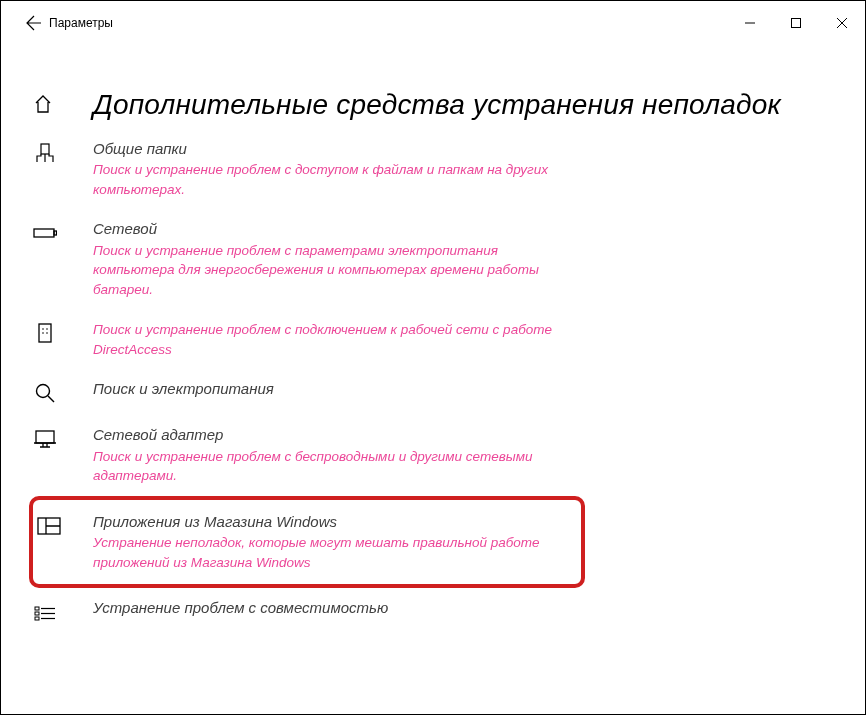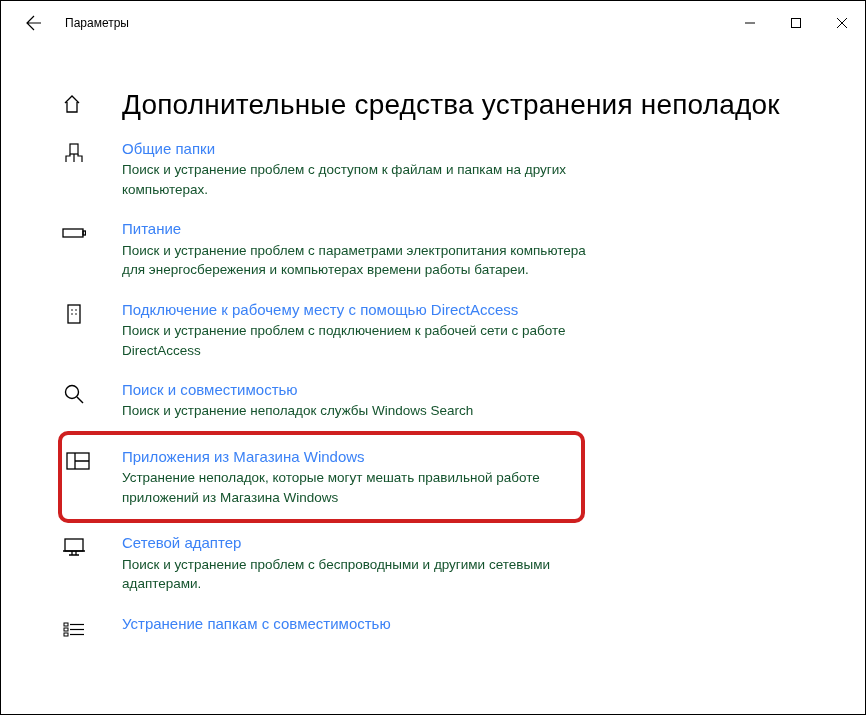--- a/index.html
+++ b/index.html
@@ -26,35 +26,35 @@
       width: 30px;
       height: 30px;
       display: flex;
       align-items: center;
       justify-content: center;
       cursor: default;
     }
     .app-title {
       font-size: 12px;
       color: #000;
-      margin-left: 16px;
     }
     .win-controls {
       margin-left: auto;
       display: flex;
     }
     .win-btn {
       width: 46px;
       height: 32px;
       display: flex;
       align-items: center;
       justify-content: center;
     }
     .content {
-      padding: 0 40px 0 61px;
+      padding: 0 40px 0 32px;
+      font-style: italic;
     }
     .header-row {
       display: flex;
       align-items: center;
       margin-top: 44px;
       margin-bottom: 8px;
     }
     .home-icon {
       width: 22px;
       height: 22px;
@@ -98,26 +98,26 @@
     .item.highlighted .item-icon {
       margin-left: 4px;
       margin-right: 32px;
     }
     .item-text {
       flex: 0 1 auto;
       max-width: 490px;
     }
     .item-title {
       font-size: 15px;
-      color: #3b82f6;
+      color: #404040;
       line-height: 1.35;
     }
     .item-desc {
       font-size: 13.5px;
-      color: #14532d;
+      color: #ec4899;
       line-height: 1.45;
       margin-top: 1px;
     }
   </style>
 </head>
 <body>
 
 <div class="titlebar">
   <div class="back-btn">
     <svg width="16" height="16" viewBox="0 0 16 16">
@@ -170,90 +170,88 @@
     </div>
 
     <div class="item">
       <div class="item-icon">
         <svg width="24" height="22" viewBox="0 0 24 22">
           <rect x="1" y="7" width="20" height="8" stroke="#000" stroke-width="1.3" fill="none"></rect>
           <rect x="21" y="9" width="2.5" height="4" stroke="#000" stroke-width="1.3" fill="none"></rect>
         </svg>
       </div>
       <div class="item-text">
-        <div class="item-title">Питание</div>
+        <div class="item-title">Сетевой</div>
         <div class="item-desc">Поиск и устранение проблем с параметрами электропитания компьютера для энергосбережения и компьютерах  времени работы батареи.</div>
       </div>
     </div>
 
     <div class="item">
       <div class="item-icon">
         <svg width="22" height="22" viewBox="0 0 22 22">
           <rect x="5" y="2" width="12" height="18" stroke="#000" stroke-width="1.3" fill="none"></rect>
           <circle cx="9" cy="7" r="0.8" fill="#000"></circle>
           <circle cx="13" cy="7" r="0.8" fill="#000"></circle>
           <circle cx="9" cy="11" r="0.8" fill="#000"></circle>
           <circle cx="13" cy="11" r="0.8" fill="#000"></circle>
         </svg>
       </div>
       <div class="item-text">
-        <div class="item-title">Подключение к рабочему месту с помощью DirectAccess</div>
         <div class="item-desc">Поиск и устранение проблем с подключением к рабочей сети с работе DirectAccess</div>
       </div>
     </div>
 
     <div class="item">
       <div class="item-icon">
         <svg width="22" height="22" viewBox="0 0 22 22">
           <circle cx="9" cy="9" r="6.5" stroke="#000" stroke-width="1.4" fill="none"></circle>
           <path d="M14 14 L20 20" stroke="#000" stroke-width="1.4"></path>
         </svg>
       </div>
       <div class="item-text">
-        <div class="item-title">Поиск и совместимостью</div>
-        <div class="item-desc">Поиск и устранение неполадок службы Windows Search</div>
+        <div class="item-title">Поиск и электропитания</div>
+      </div>
+    </div>
+
+    <div class="item">
+      <div class="item-icon">
+        <svg width="24" height="22" viewBox="0 0 24 22">
+          <rect x="3" y="3" width="18" height="12" stroke="#000" stroke-width="1.3" fill="none"></rect>
+          <path d="M1 15 L23 15 M10 15 L10 19 M14 15 L14 19 M7 19 L17 19" stroke="#000" stroke-width="1.3"></path>
+        </svg>
+      </div>
+      <div class="item-text">
+        <div class="item-title">Сетевой адаптер</div>
+        <div class="item-desc">Поиск и устранение проблем с беспроводными и другими сетевыми адаптерами.</div>
       </div>
     </div>
 
     <div class="item highlighted">
       <div class="item-icon">
         <svg width="24" height="22" viewBox="0 0 24 22">
           <rect x="1" y="3" width="22" height="16" stroke="#000" stroke-width="1.3" fill="none"></rect>
           <path d="M9 3 L9 19 M9 11 L23 11" stroke="#000" stroke-width="1.3"></path>
         </svg>
       </div>
       <div class="item-text">
         <div class="item-title">Приложения из Магазина Windows</div>
         <div class="item-desc">Устранение неполадок, которые могут мешать правильной работе приложений из Магазина Windows</div>
-      </div>
-    </div>
-
-    <div class="item">
-      <div class="item-icon">
-        <svg width="24" height="22" viewBox="0 0 24 22">
-          <rect x="3" y="3" width="18" height="12" stroke="#000" stroke-width="1.3" fill="none"></rect>
-          <path d="M1 15 L23 15 M10 15 L10 19 M14 15 L14 19 M7 19 L17 19" stroke="#000" stroke-width="1.3"></path>
-        </svg>
-      </div>
-      <div class="item-text">
-        <div class="item-title">Сетевой адаптер</div>
-        <div class="item-desc">Поиск и устранение проблем с беспроводными и другими сетевыми адаптерами.</div>
       </div>
     </div>
 
     <div class="item">
       <div class="item-icon">
         <svg width="24" height="22" viewBox="0 0 24 22">
           <rect x="2" y="6" width="4" height="3" stroke="#000" stroke-width="1" fill="none"></rect>
           <path d="M8 7.5 L22 7.5" stroke="#000" stroke-width="1.2"></path>
           <rect x="2" y="11" width="4" height="3" stroke="#000" stroke-width="1" fill="none"></rect>
           <path d="M8 12.5 L22 12.5" stroke="#000" stroke-width="1.2"></path>
           <rect x="2" y="16" width="4" height="3" stroke="#000" stroke-width="1" fill="none"></rect>
           <path d="M8 17.5 L22 17.5" stroke="#000" stroke-width="1.2"></path>
         </svg>
       </div>
       <div class="item-text">
-        <div class="item-title">Устранение папкам с совместимостью</div>
+        <div class="item-title">Устранение проблем с совместимостью</div>
       </div>
     </div>
 
   </div>
 </div>
 
 </body></html>

